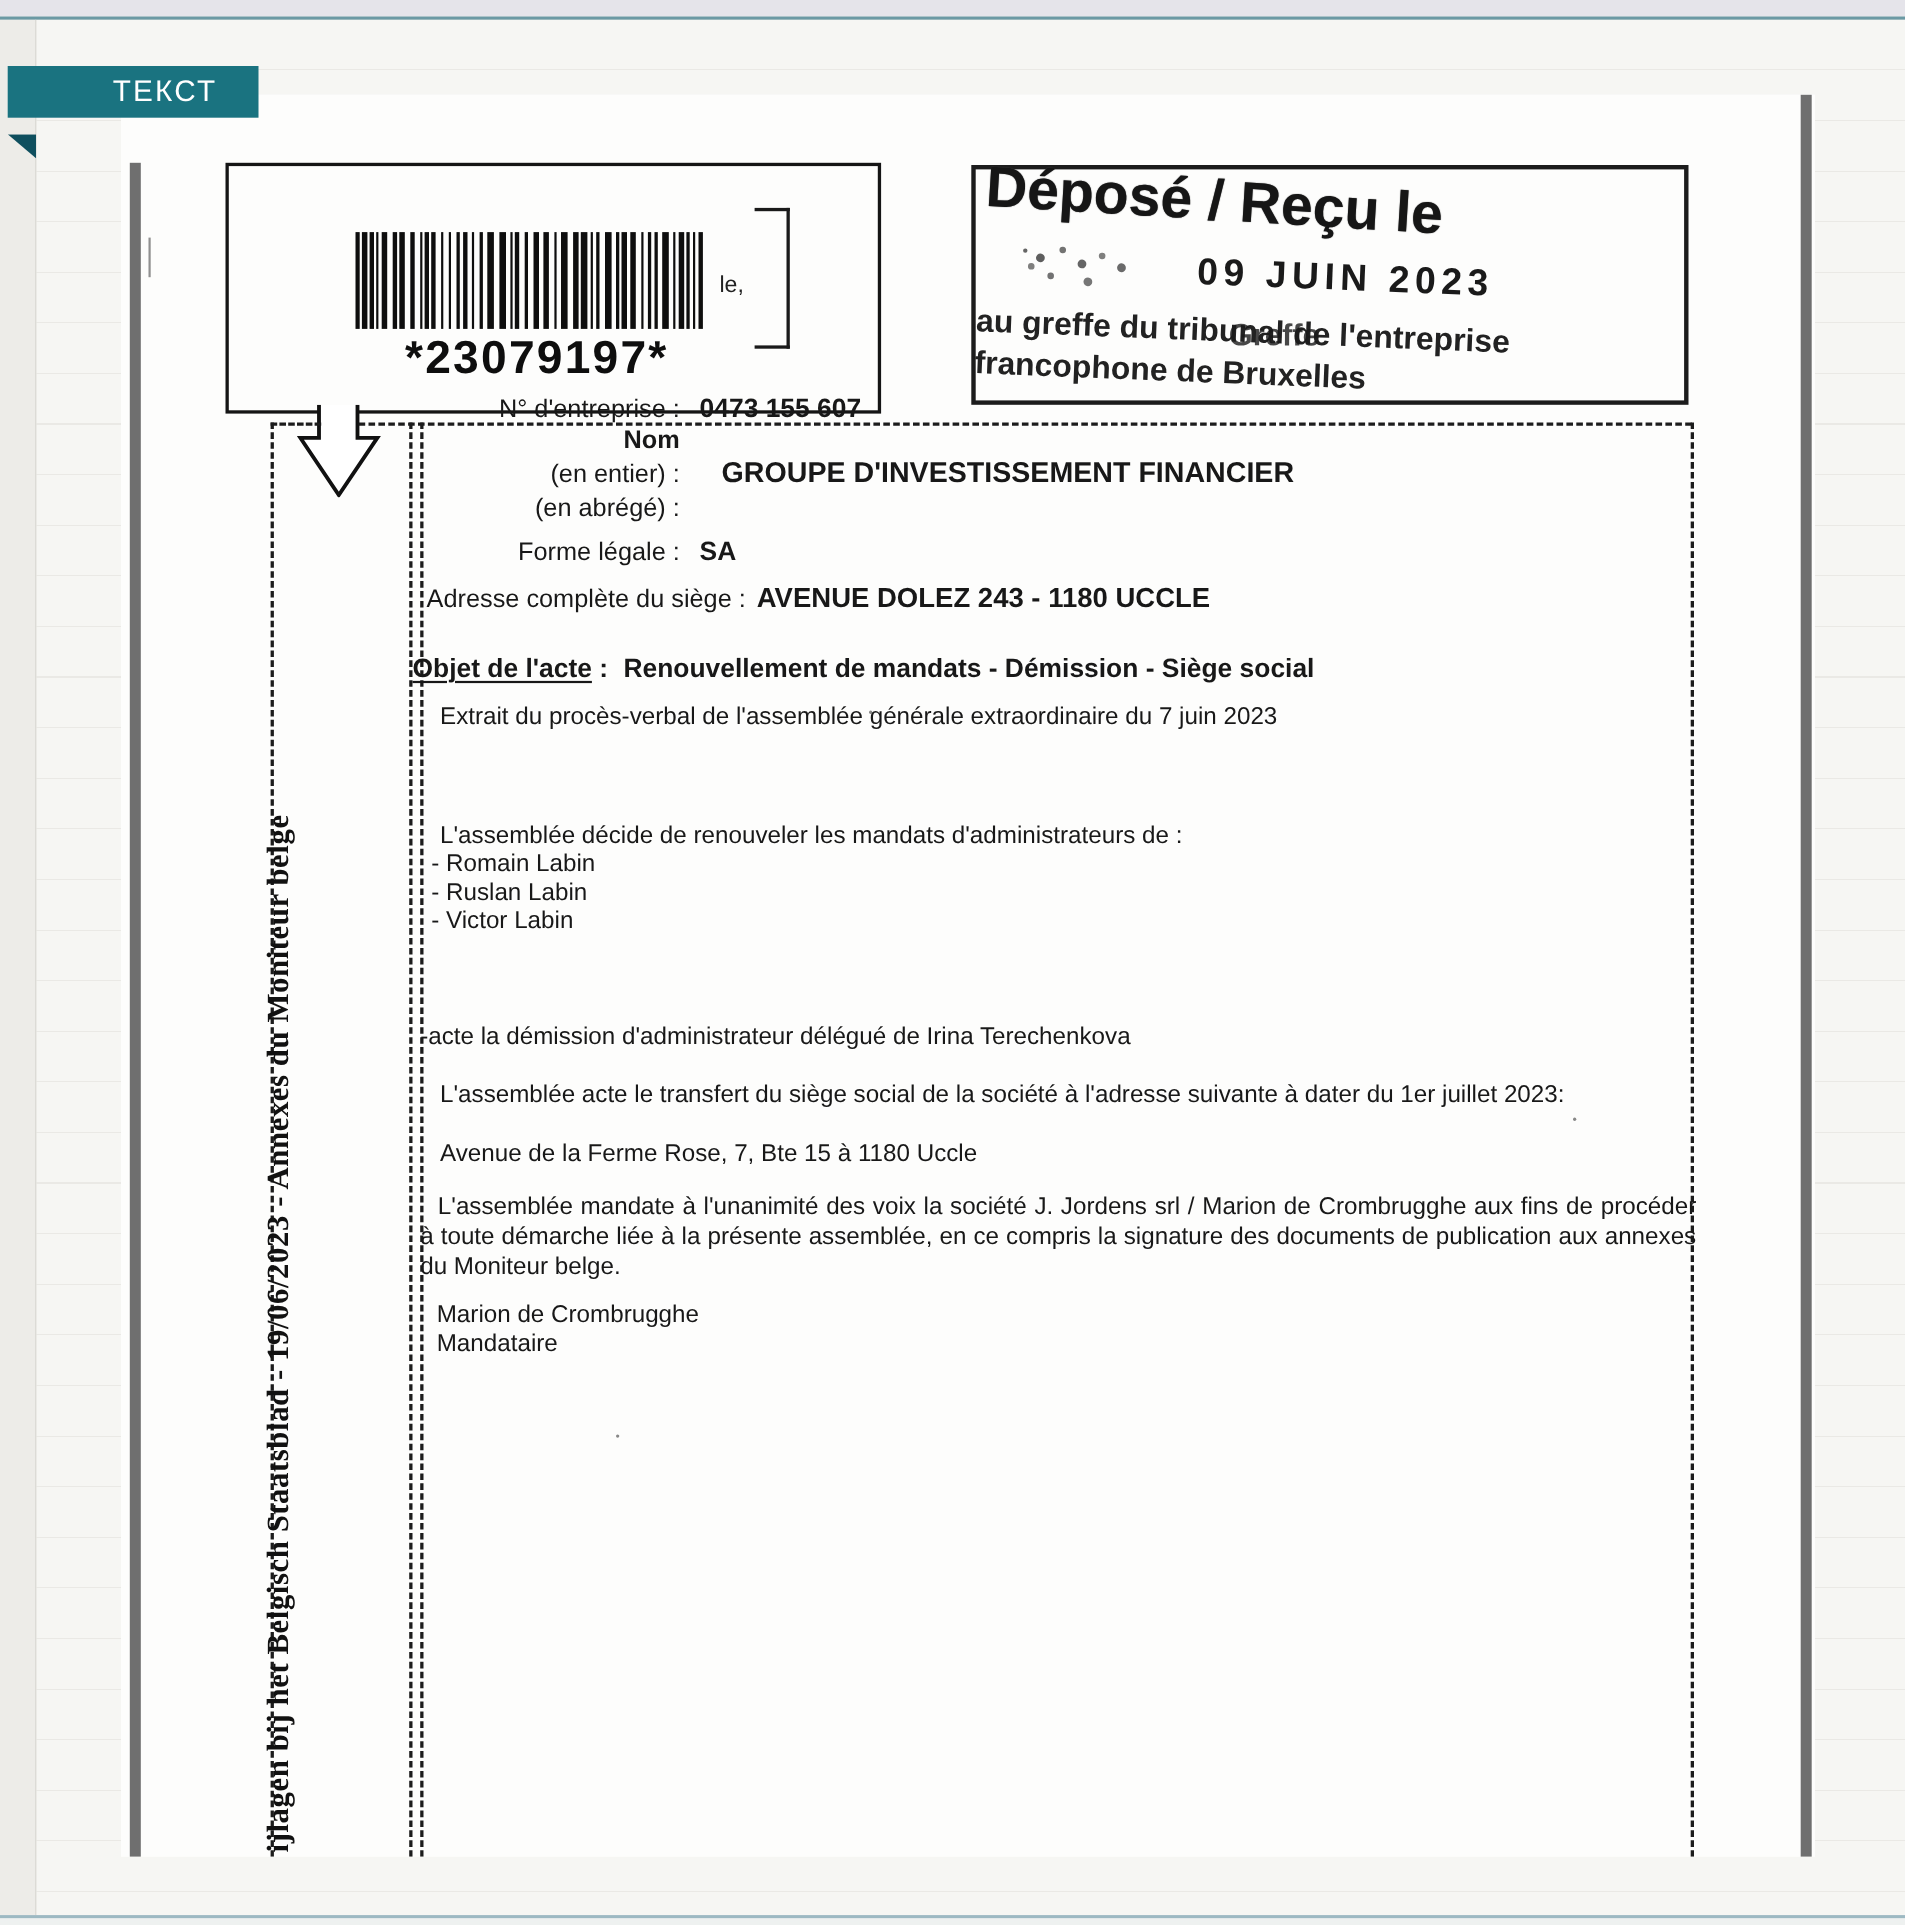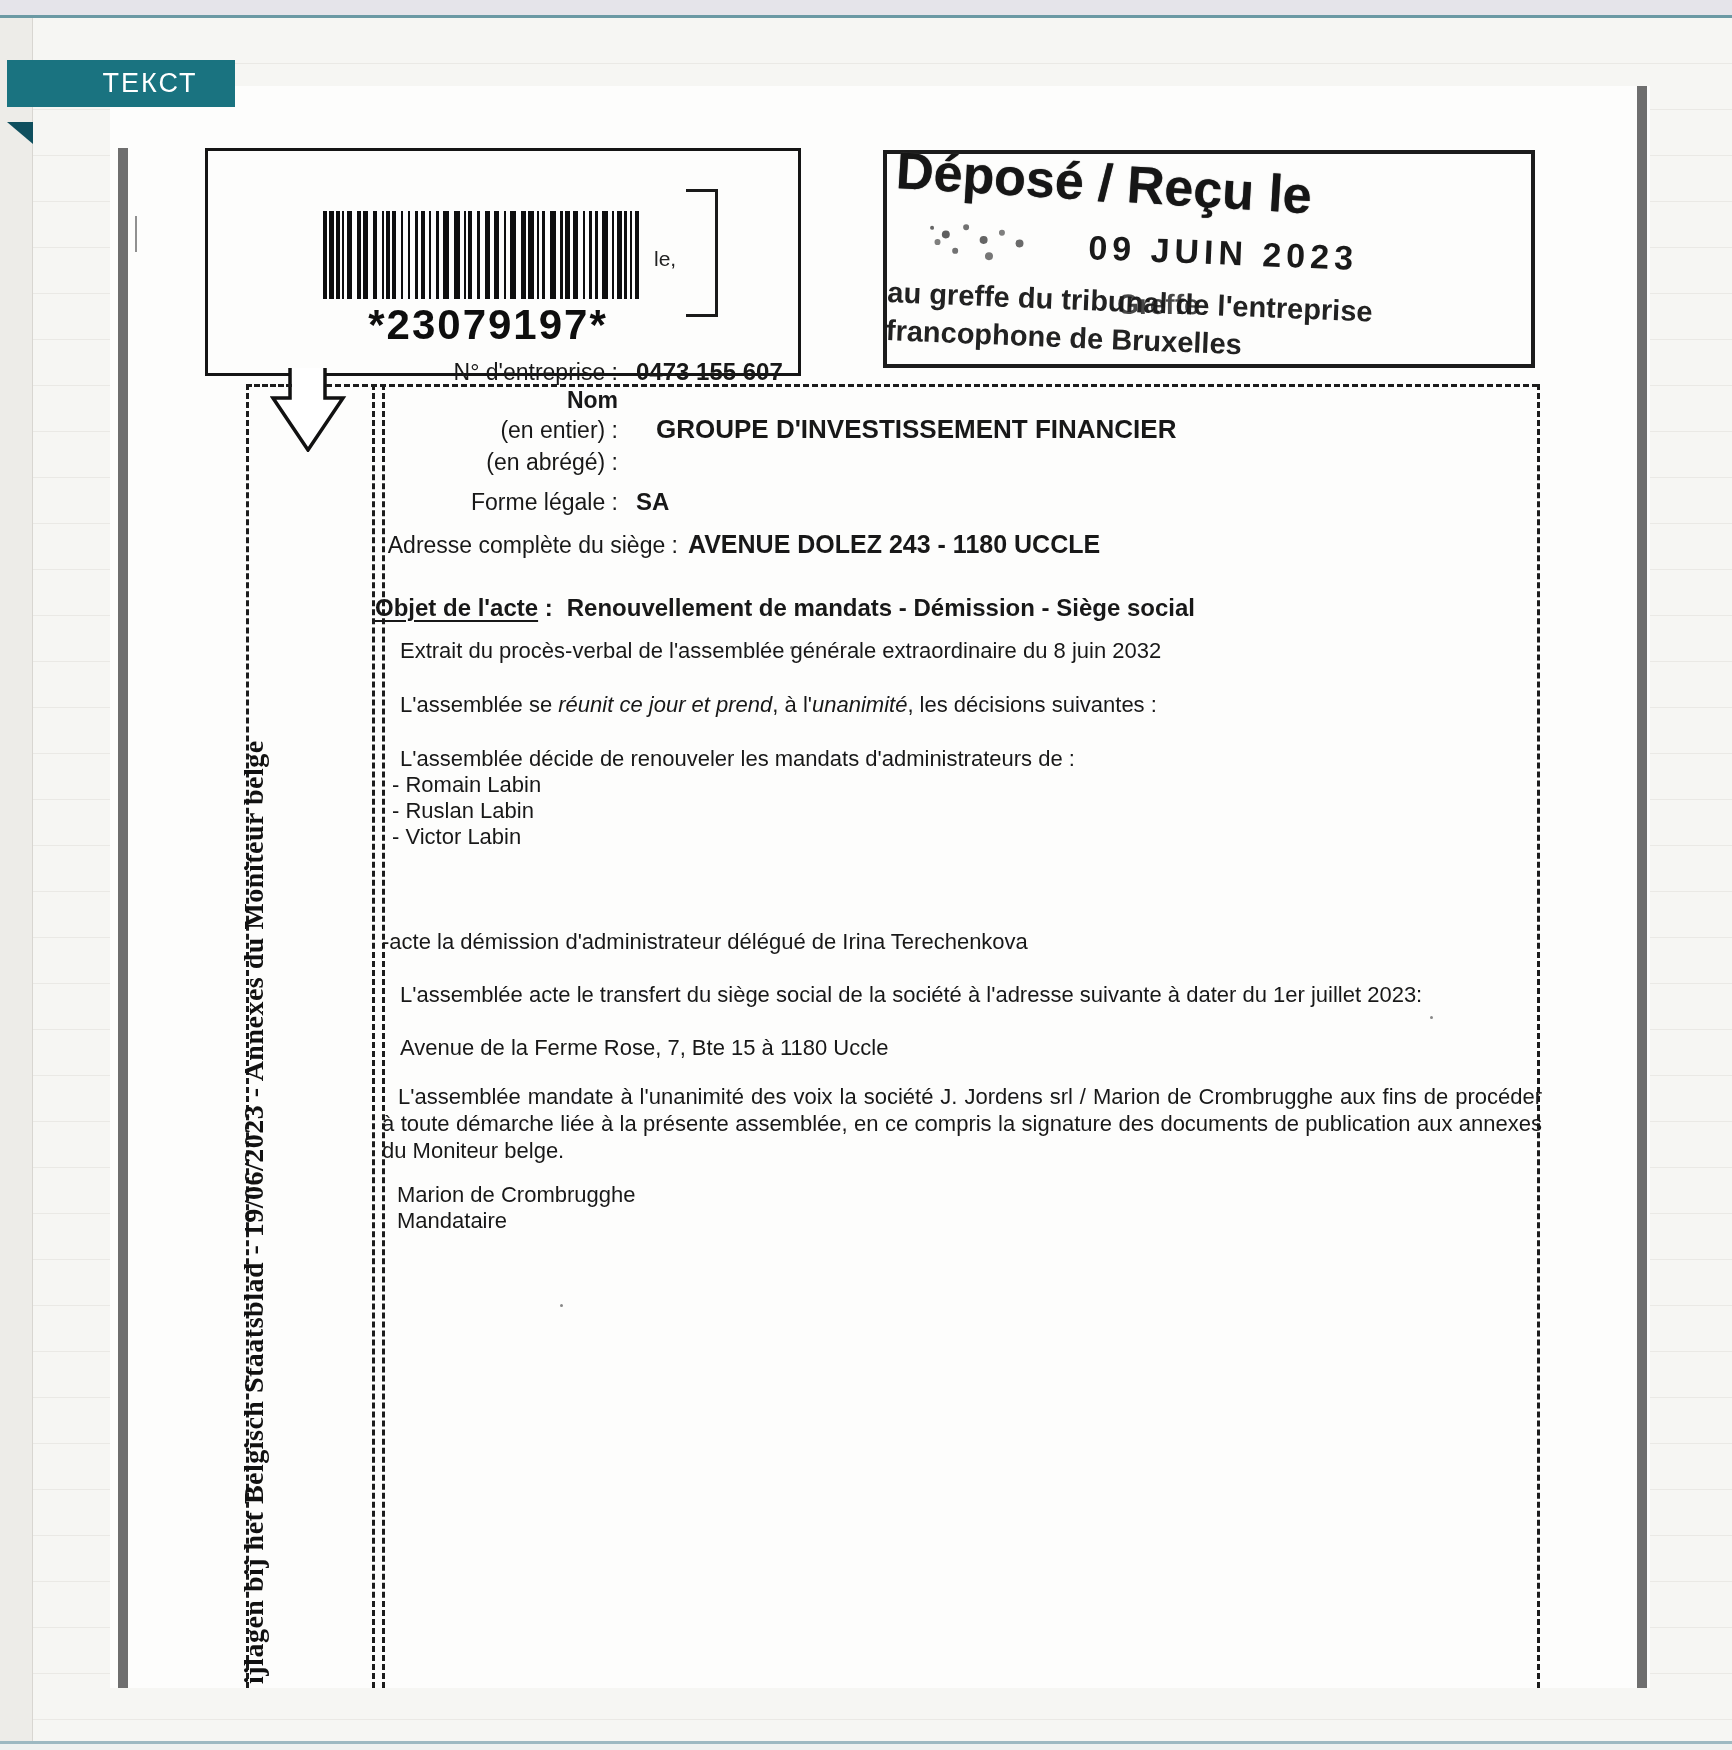--- a/index.html
+++ b/index.html
@@ -187,22 +187,21 @@
     <span class="f-label">Forme légale :</span><span class="f-val">SA</span>
   </div>
   <div class="abs f-row" style="top:444px;">
     <span class="f-label-wide">Adresse complète du siège :</span><span class="f-val-addr">AVENUE DOLEZ 243 - 1180 UCCLE</span>
   </div>
 
   <div class="abs objet">
     <span class="u">Objet de l'acte</span><span> :</span><span class="objet-val">Renouvellement de mandats - Démission - Siège social</span>
   </div>
 
-  <div class="abs bl" style="left:290px;top:552px;">Extrait du procès-verbal de l'assemblée générale extraordinaire du 8 juin 2032</div>
-  <div class="abs bl" style="left:290px;top:606px;"><span>L'assemblée se </span><span class="it">réunit ce jour et prend</span><span>, à l'</span><span class="it">unanimité</span><span>, les décisions suivantes :</span></div>
+  <div class="abs bl" style="left:290px;top:552px;">Extrait du procès-verbal de l'assemblée générale extraordinaire du 7 juin 2023</div>
   <div class="abs bl" style="left:290px;top:660px;">L'assemblée décide de renouveler les mandats d'administrateurs de :</div>
   <div class="abs bl" style="left:282px;top:686px;">-  Romain Labin</div>
   <div class="abs bl" style="left:282px;top:712px;">-  Ruslan Labin</div>
   <div class="abs bl" style="left:282px;top:738px;">-  Victor Labin</div>
   <div class="abs bl" style="left:272px;top:843px;">-acte la démission d'administrateur délégué de Irina Terechenkova</div>
   <div class="abs bl" style="left:290px;top:896px;">L'assemblée acte le transfert du siège social de la société à l'adresse suivante à dater du 1er juillet 2023:</div>
   <div class="abs bl" style="left:290px;top:949px;">Avenue de la Ferme Rose, 7, Bte 15 à 1180 Uccle</div>
   <div class="abs bl p7">L'assemblée mandate à l'unanimité des voix la société J. Jordens srl / Marion de Crombrugghe aux fins de procéder à toute démarche liée à la présente assemblée, en ce compris la signature des documents de publication aux annexes du Moniteur belge.</div>
   <div class="abs bl" style="left:287px;top:1096px;">Marion de Crombrugghe</div>
   <div class="abs bl" style="left:287px;top:1122px;">Mandataire</div>

